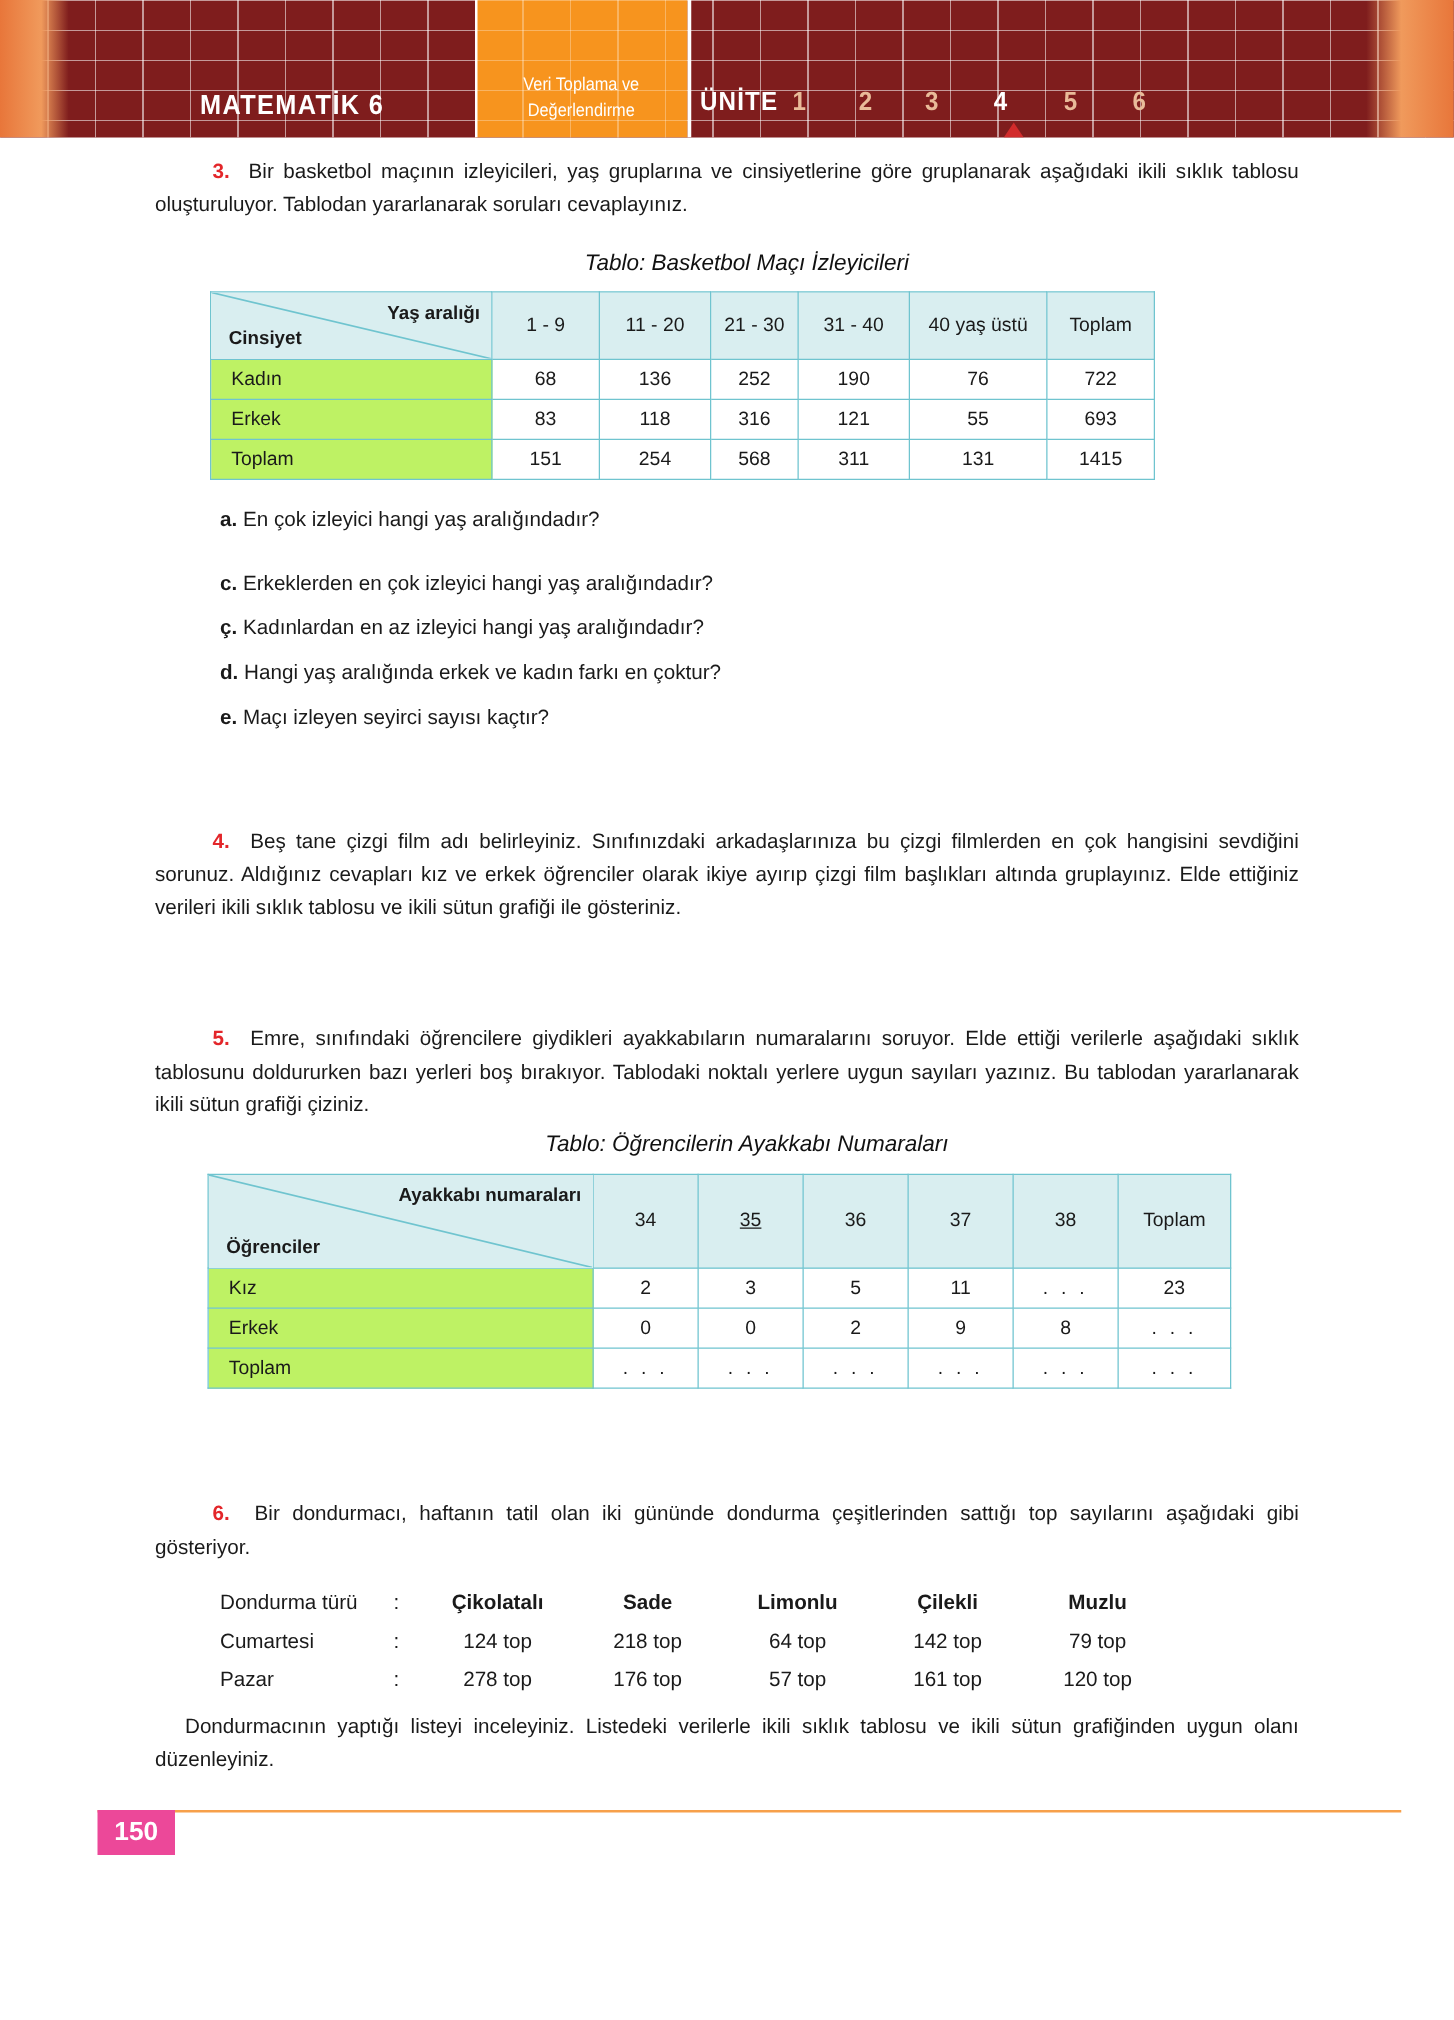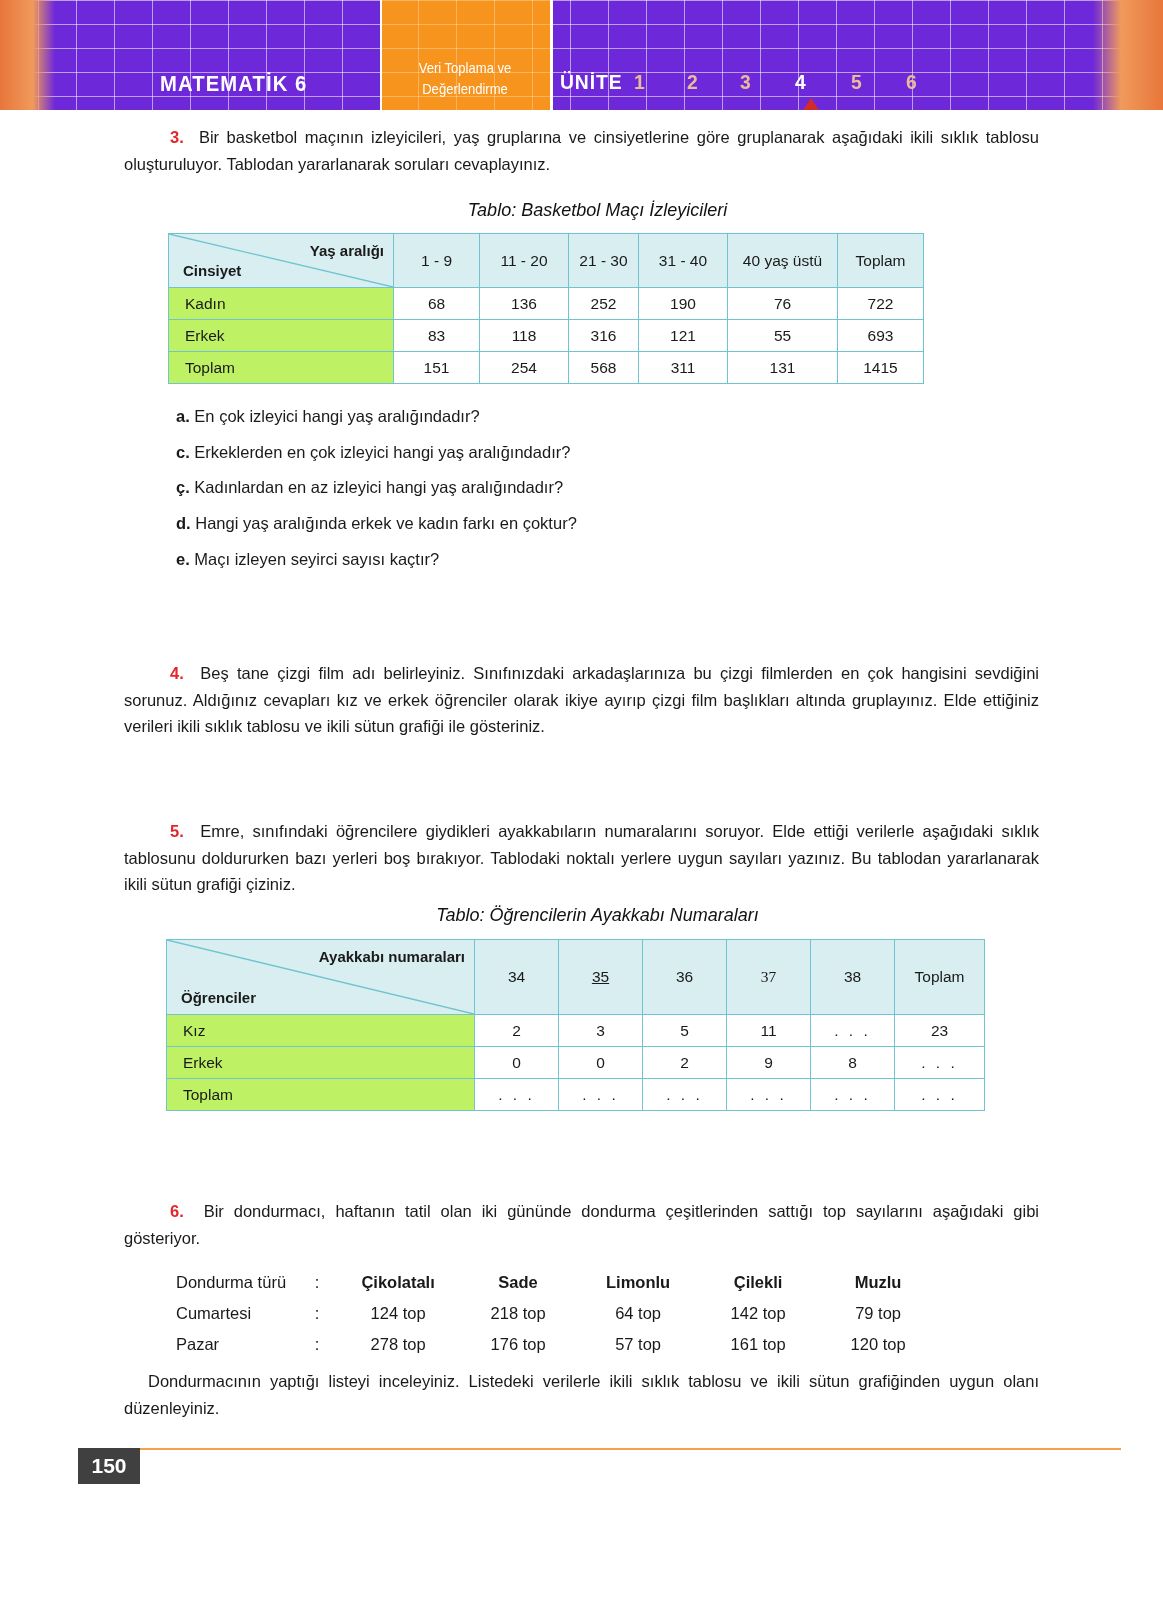--- a/index.html
+++ b/index.html
@@ -11,21 +11,21 @@
     font-family:"Liberation Sans", sans-serif;
     color:#1a1a1a;
     position:relative;
     overflow:hidden;
   }
 
   
   .header {
     position:relative;
     width:1163px; height:110px;
-    background:#6d28d9;
+    background:#7f1d1d;
     overflow:hidden;
   }
   .header-grid {
     position:absolute; inset:0;
     background-image:
       repeating-linear-gradient(to right, rgba(255,255,255,0.55) 0 1px, transparent 1px 38px),
       repeating-linear-gradient(to bottom, rgba(255,255,255,0.55) 0 1px, transparent 1px 24px);
   }
   .header-left-fade {
     position:absolute; left:0; top:0; width:55px; height:110px;
@@ -155,21 +155,21 @@
   table.icelist tr.head td.v { font-weight:bold; }
 
   
   .footer-rule {
     position:absolute; left:78px; top:1448px;
     width:1043px; height:2px; background:#f7a04a;
   }
   .pagebox {
     position:absolute; left:78px; top:1448px;
     width:62px; height:36px;
-    background:#404040;
+    background:#ec4899;
     color:#ffffff;
     font-size:21px; font-weight:bold;
     display:flex; align-items:center; justify-content:center;
   }
 </style>
 </head>
 <body>
 
 <div class="header">
   <div class="header-grid"></div>
@@ -252,21 +252,21 @@
         <td>254</td>
         <td>568</td>
         <td>311</td>
         <td>131</td>
         <td>1415</td>
       </tr>
     </tbody>
       </table>
 
     <div style="position:absolute;left:176px;top:293px;">
-      <p class="para" style="margin-bottom:9px;"><b>a.</b> <span>En çok izleyici hangi yaş aralığındadır?</span></p>
+      <p class="para" style="margin-bottom:24px;"><b>a.</b> <span>En çok izleyici hangi yaş aralığındadır?</span></p>
       <p class="para" style="margin-bottom:9px;"><b>c.</b> <span>Erkeklerden en çok izleyici hangi yaş aralığındadır?</span></p>
       <p class="para" style="margin-bottom:9px;"><b>ç.</b> <span>Kadınlardan en az izleyici hangi yaş aralığındadır?</span></p>
       <p class="para" style="margin-bottom:9px;"><b>d.</b> <span>Hangi yaş aralığında erkek ve kadın farkı en çoktur?</span></p>
       <p class="para"><b>e.</b> <span>Maçı izleyen seyirci sayısı kaçtır?</span></p>
     </div>
 
     <div style="position:absolute;left:124px;top:550px;width:915px;">
       <p class="para"><span class="indent"></span><span class="qnum">4.</span>&nbsp; <span>Beş tane çizgi film adı belirleyiniz. Sınıfınızdaki arkadaşlarınıza bu çizgi filmlerden en çok hangisini sevdiğini sorunuz. Aldığınız cevapları kız ve erkek öğrenciler olarak ikiye ayırıp çizgi film başlıkları altında gruplayınız. Elde ettiğiniz verileri ikili sıklık tablosu ve ikili sütun grafiği ile gösteriniz.</span></p>
     </div>
 
@@ -286,21 +286,21 @@
             <svg viewBox="0 0 308 75" preserveAspectRatio="none">
                   <line x1="0" y1="0" x2="308" y2="75" stroke="#6fc4cf" stroke-width="1.4"></line>
                 </svg>
           </span>
           <span class="lbl-top">Ayakkabı numaraları</span>
           <span class="lbl-bot">Öğrenciler</span>
         </td>
         <td class="hdr-cell" style="width:84px;">34</td>
         <td class="hdr-cell" style="width:84px;text-decoration:underline;">35</td>
         <td class="hdr-cell" style="width:84px;">36</td>
-        <td class="hdr-cell" style="width:84px;font-family:Liberation Serif, serif;">37</td>
+        <td class="hdr-cell" style="width:84px;">37</td>
         <td class="hdr-cell" style="width:84px;">38</td>
         <td class="hdr-cell" style="width:90px;">Toplam</td>
       </tr>
       <tr>
         <td class="rowlabel">Kız</td>
         <td>2</td>
         <td>3</td>
         <td>5</td>
         <td>11</td>
         <td class="dots">. . .</td>

